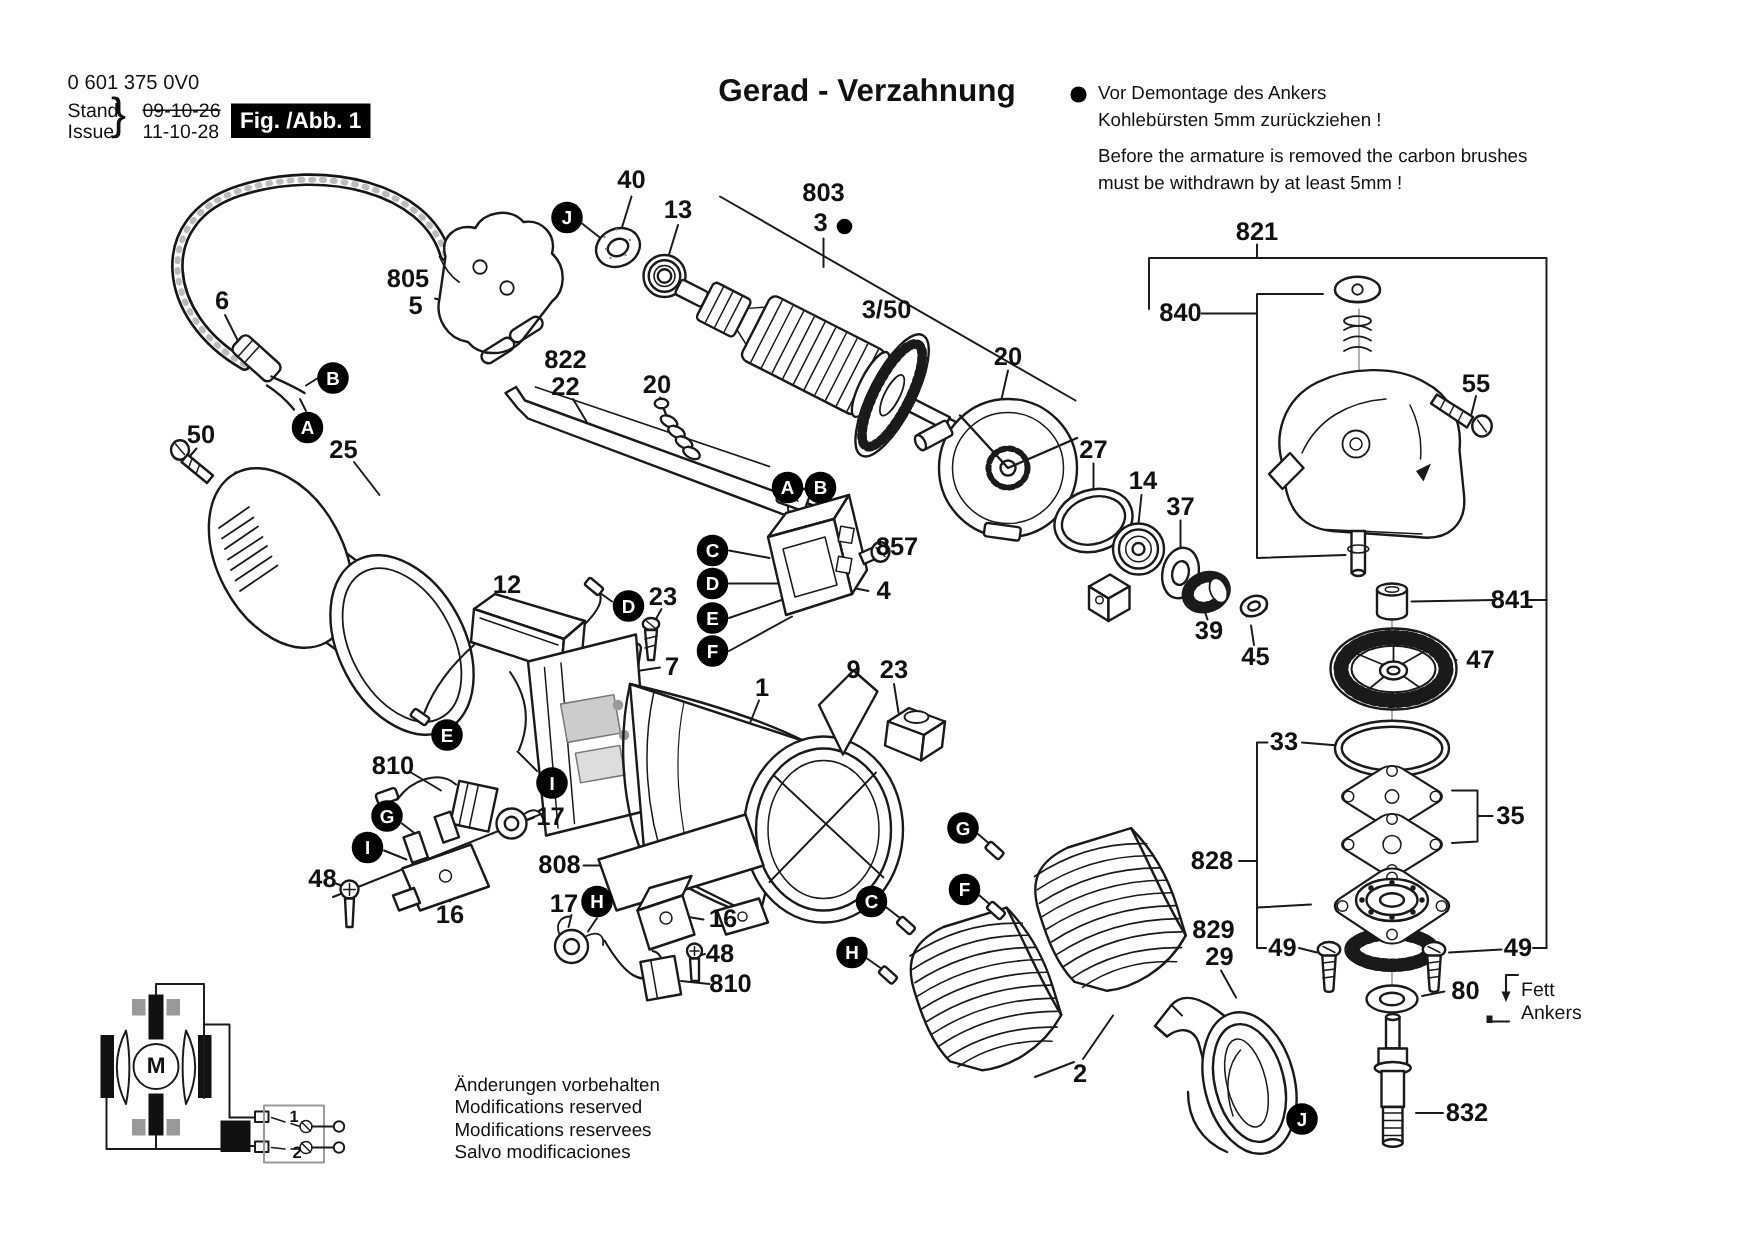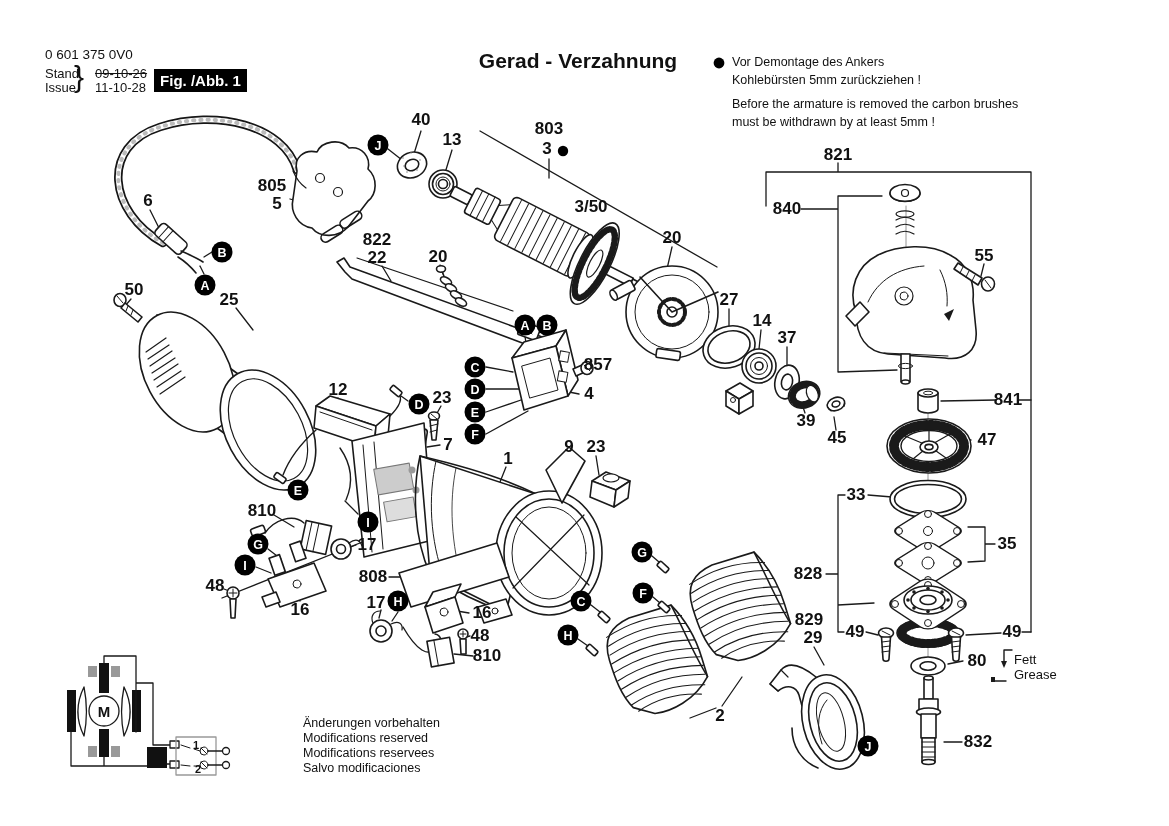--- a/index.html
+++ b/index.html
@@ -555,21 +555,21 @@
   <div class="t" style="left:732px;top:73px;font-size:12.5px">Kohlebürsten 5mm zurückziehen !</div>
   <div class="t" style="left:732px;top:97px;font-size:12.5px">Before the armature is removed the carbon brushes</div>
   <div class="t" style="left:732px;top:115px;font-size:12.5px">must be withdrawn by at least 5mm !</div>
 
   <div class="t" style="left:303px;top:716px;font-size:12.5px">Änderungen vorbehalten</div>
   <div class="t" style="left:303px;top:731px;font-size:12.5px">Modifications reserved</div>
   <div class="t" style="left:303px;top:746px;font-size:12.5px">Modifications reservees</div>
   <div class="t" style="left:303px;top:761px;font-size:12.5px">Salvo modificaciones</div>
 
   <div class="t small13" style="left:1014px;top:652px">Fett</div>
-  <div class="t small13" style="left:1014px;top:667px">Grease</div>
+  <div class="t small13" style="left:1014px;top:667px">Ankers</div>
 
   <div class="n" style="left:421px;top:120px">40</div>
   <div class="n" style="left:452px;top:140px">13</div>
   <div class="n" style="left:549px;top:129px">803</div>
   <div class="n" style="left:547px;top:149px">3</div>
   <div class="n" style="left:591px;top:207px">3/50</div>
   <div class="n" style="left:272px;top:186px">805</div>
   <div class="n" style="left:277px;top:204px">5</div>
   <div class="n" style="left:148px;top:201px">6</div>
   <div class="n" style="left:134px;top:290px">50</div>

